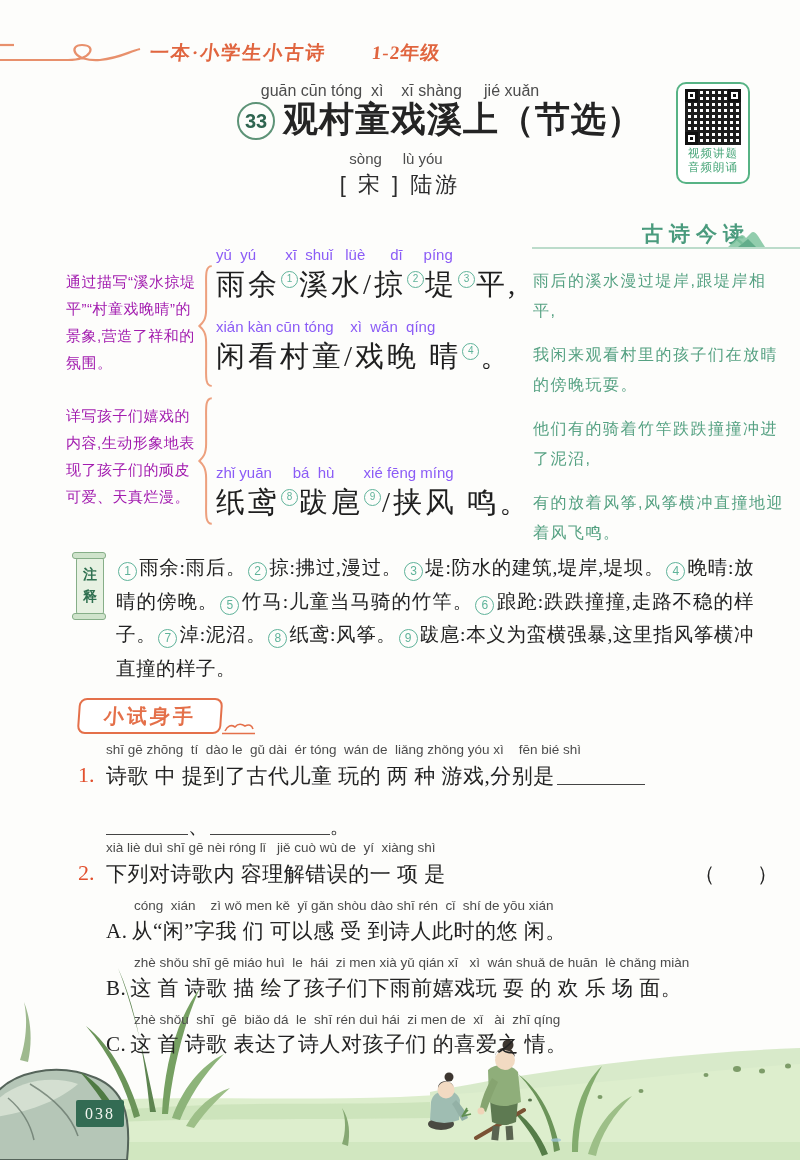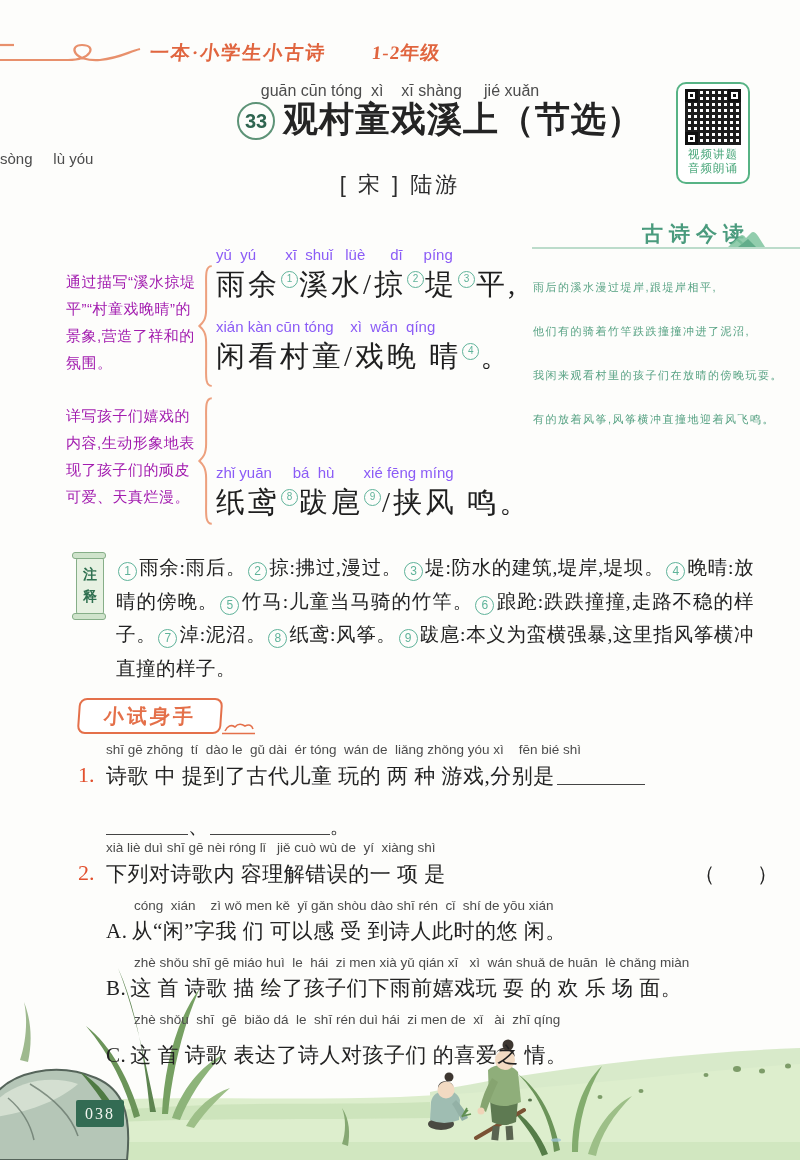--- a/index.html
+++ b/index.html
@@ -15,43 +15,43 @@
          font-family:"Liberation Serif",serif;letter-spacing:1px;transform:skewX(-6deg);}
 
   
   .title-pinyin{position:absolute;left:0;top:82px;width:800px;text-align:center;
     font-size:16px;color:#4c4c4c;white-space:pre;}
   .lesson-number{position:absolute;left:237px;top:102px;width:34px;height:34px;border:2px solid #5d9377;
     border-radius:50%;color:#2f6550;font-size:20px;font-weight:bold;text-align:center;line-height:34px;
     font-family:"Liberation Sans",sans-serif;}
   .lesson-title{position:absolute;left:283px;top:96px;width:330px;font-size:35px;font-weight:bold;
     color:#242424;font-family:"Liberation Serif",serif;letter-spacing:1px;white-space:nowrap;}
-  .author-pinyin{position:absolute;left:0;top:150px;width:792px;text-align:left;font-size:15px;
+  .author-pinyin{position:absolute;left:0;top:150px;width:792px;text-align:center;font-size:15px;
     color:#4c4c4c;white-space:pre;}
   .author-name{position:absolute;left:0;top:170px;width:800px;text-align:center;font-size:22px;
     color:#2c2c2c;font-family:Liberation Sans, sans-serif;letter-spacing:3px;}
 
   
   .qr-panel{position:absolute;left:676px;top:82px;width:74px;height:102px;border:2px solid #57b385;
     border-radius:10px;background:#fff;box-sizing:border-box;text-align:center;}
   .qr-code{position:relative;width:56px;height:56px;margin:5px auto 2px auto;
     background-image:repeating-linear-gradient(0deg,#1d1d1d 0 3px,rgba(255,255,255,0) 3px 6px),
                      repeating-linear-gradient(90deg,#1d1d1d 0 3px,#ffffff 3px 6px);}
   .finder{position:absolute;width:13px;height:13px;background:#fff;border:3px solid #111;box-sizing:border-box;}
   .finder::after{content:"";position:absolute;left:2px;top:2px;width:3px;height:3px;background:#111;}
   .f-tl{left:0;top:0;} .f-tr{right:0;top:0;} .f-bl{left:0;bottom:0;}
-  .qr-label{font-size:11.5px;color:#46a578;line-height:14px;letter-spacing:1px;}
+  .qr-label{font-size:11.5px;color:#46a578;line-height:14px;letter-spacing:1px;font-family:Liberation Mono, monospace;}
 
   
   .reading-header{position:absolute;left:560px;top:220px;width:190px;text-align:right;font-size:21px;
     font-weight:bold;color:#4a9b7d;letter-spacing:6px;font-family:"Liberation Serif",serif;}
   .reading-rule{position:absolute;left:532px;top:247px;width:268px;height:2px;background:#bcdccb;}
   .mountain{position:absolute;left:726px;top:230px;}
   .reading-body{position:absolute;left:533px;top:258px;width:254px;}
-  .reading-body p{margin:14px 0 14px 0;font-size:11px;line-height:30px;color:#55a182;letter-spacing:1.5px;}
+  .reading-body p{margin:8px 0 14px 0;font-size:16px;line-height:30px;color:#55a182;letter-spacing:1.5px;}
 
   
   .margin-note{position:absolute;left:66px;width:134px;font-size:15px;line-height:27px;color:#a21caf;
     letter-spacing:0.5px;}
   .note-1{top:268px;} .note-2{top:402px;}
   .brace{position:absolute;left:196px;width:18px;}
   .brace-1{top:264px;height:124px;} .brace-2{top:396px;height:130px;}
 
   
   .poem-line{position:absolute;left:216px;width:330px;}
@@ -131,22 +131,22 @@
   </div>
 
   <div class="reading-header">古诗今读</div>
   <div class="reading-rule"></div>
   <svg class="mountain" width="40" height="18" viewBox="0 0 40 18">
     <path d="M2 17 L14 6 Q17 3 20 8 L25 3 Q28 0 32 6 L39 17 Z" fill="#7fc49f" opacity="0.85"></path>
     <path d="M12 17 L22 9 L30 17 Z" fill="#4f9f7c" opacity="0.7"></path>
   </svg>
   <div class="reading-body">
     <p>雨后的溪水漫过堤岸,跟堤岸相平,</p>
+    <p>我闲来观看村里的孩子们在放晴的傍晚玩耍。</p>
     <p>他们有的骑着竹竿跌跌撞撞冲进了泥沼,</p>
-    <p>我闲来观看村里的孩子们在放晴的傍晚玩耍。</p>
     <p>有的放着风筝,风筝横冲直撞地迎着风飞鸣。</p>
   </div>
 
   <div class="margin-note note-1">通过描写“溪水掠堤平”“村童戏晚晴”的景象,营造了祥和的氛围。</div>
   <div class="margin-note note-2">详写孩子们嬉戏的内容,生动形象地表现了孩子们的顽皮可爱、天真烂漫。</div>
   <svg class="brace brace-1" viewBox="0 0 16 120" preserveAspectRatio="none" width="18" height="124">
     <path d="M14 2 C8 2 9 12 9 22 L9 44 C9 54 6 57 3 60 C6 63 9 66 9 76 L9 98 C9 108 8 118 14 118" fill="none" stroke="#eda07e" stroke-width="1.8"></path>
   </svg>
   <svg class="brace brace-2" viewBox="0 0 16 120" preserveAspectRatio="none" width="18" height="130">
     <path d="M14 2 C8 2 9 12 9 22 L9 44 C9 54 6 57 3 60 C6 63 9 66 9 76 L9 98 C9 108 8 118 14 118" fill="none" stroke="#eda07e" stroke-width="1.8"></path>
@@ -195,21 +195,21 @@
   <div class="q-text" style="top:917px;">
     <span class="opt-label">A.</span><span>从“闲”字我 们 可以感 受 到诗人此时的悠 闲。</span>
   </div>
 
   <div class="q-pinyin" style="left:134px;top:955px;">zhè shǒu shī gē miáo huì  le  hái  zi men xià yǔ qián xī   xì  wán shuǎ de huān  lè chǎng miàn</div>
   <div class="q-text z1" style="top:974px;">
     <span class="opt-label">B.</span><span>这 首 诗歌 描 绘了孩子们下雨前嬉戏玩 耍 的 欢 乐 场  面。</span>
   </div>
 
   <div class="q-pinyin z1" style="left:134px;top:1012px;">zhè shǒu  shī  gē  biǎo dá  le  shī rén duì hái  zi men de  xǐ   ài  zhī qíng</div>
-  <div class="q-text z1" style="top:1030px;margin-top:11px;">
+  <div class="q-text z1" style="top:1030px;">
     <span class="opt-label">C.</span><span>这 首 诗歌 表达了诗人对孩子们 的喜爱之 情。</span>
   </div>
 
   <svg class="illustration" width="800" height="210" viewBox="0 0 800 210">
     <g>
       <path d="M430 142 C560 116 690 102 800 98 L800 140 C660 132 540 136 430 150 Z" fill="#cbe3b9" opacity="0.75"></path>
       <path d="M0 158 C120 142 260 152 400 147 C550 140 680 122 800 114 L800 210 L0 210 Z" fill="#ddeecd"></path>
       <path d="M0 192 H800 V210 H0 Z" fill="#cfe5bf" opacity="0.9"></path>
       <path d="M120 160 C240 150 330 156 430 152 L430 168 C320 170 200 168 120 172 Z" fill="#c3ddb0" opacity="0.6"></path>
     </g>

